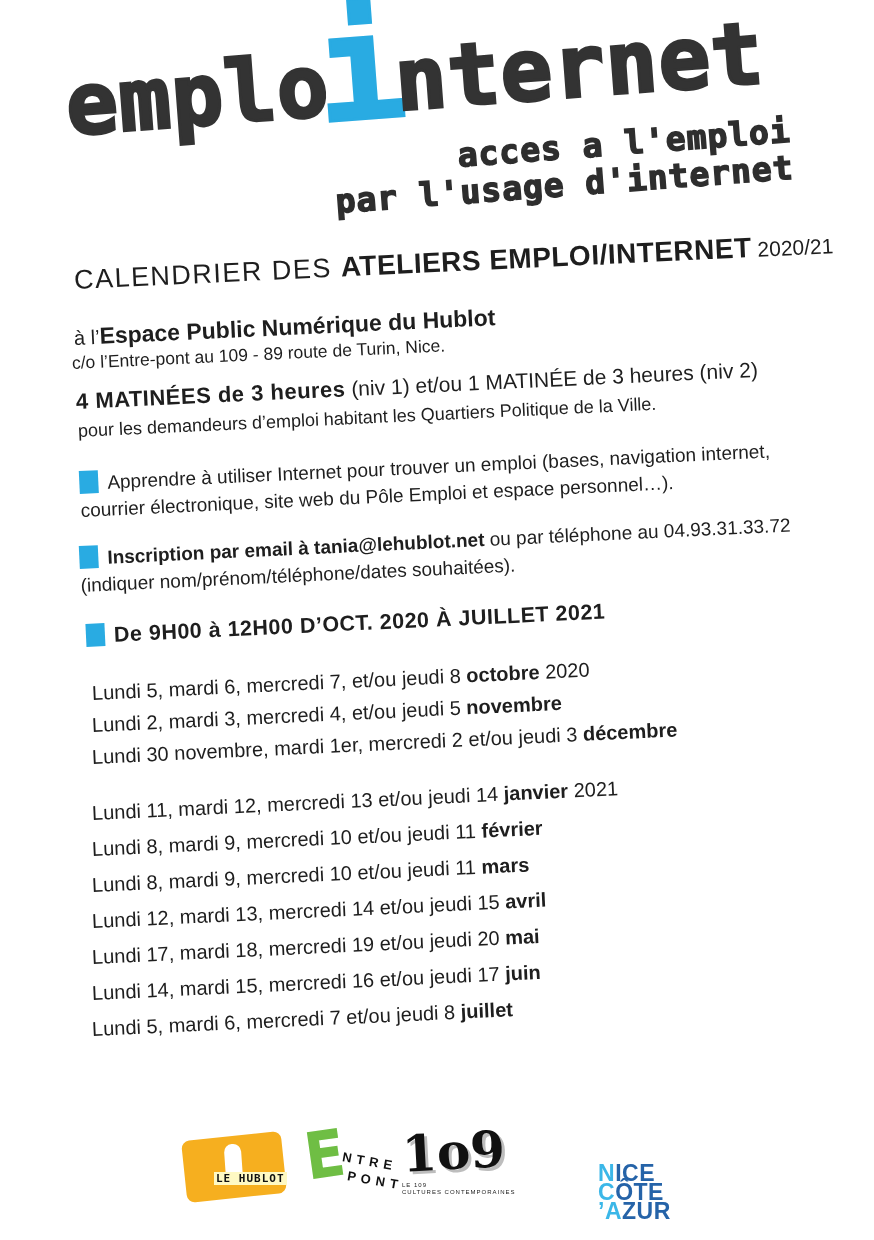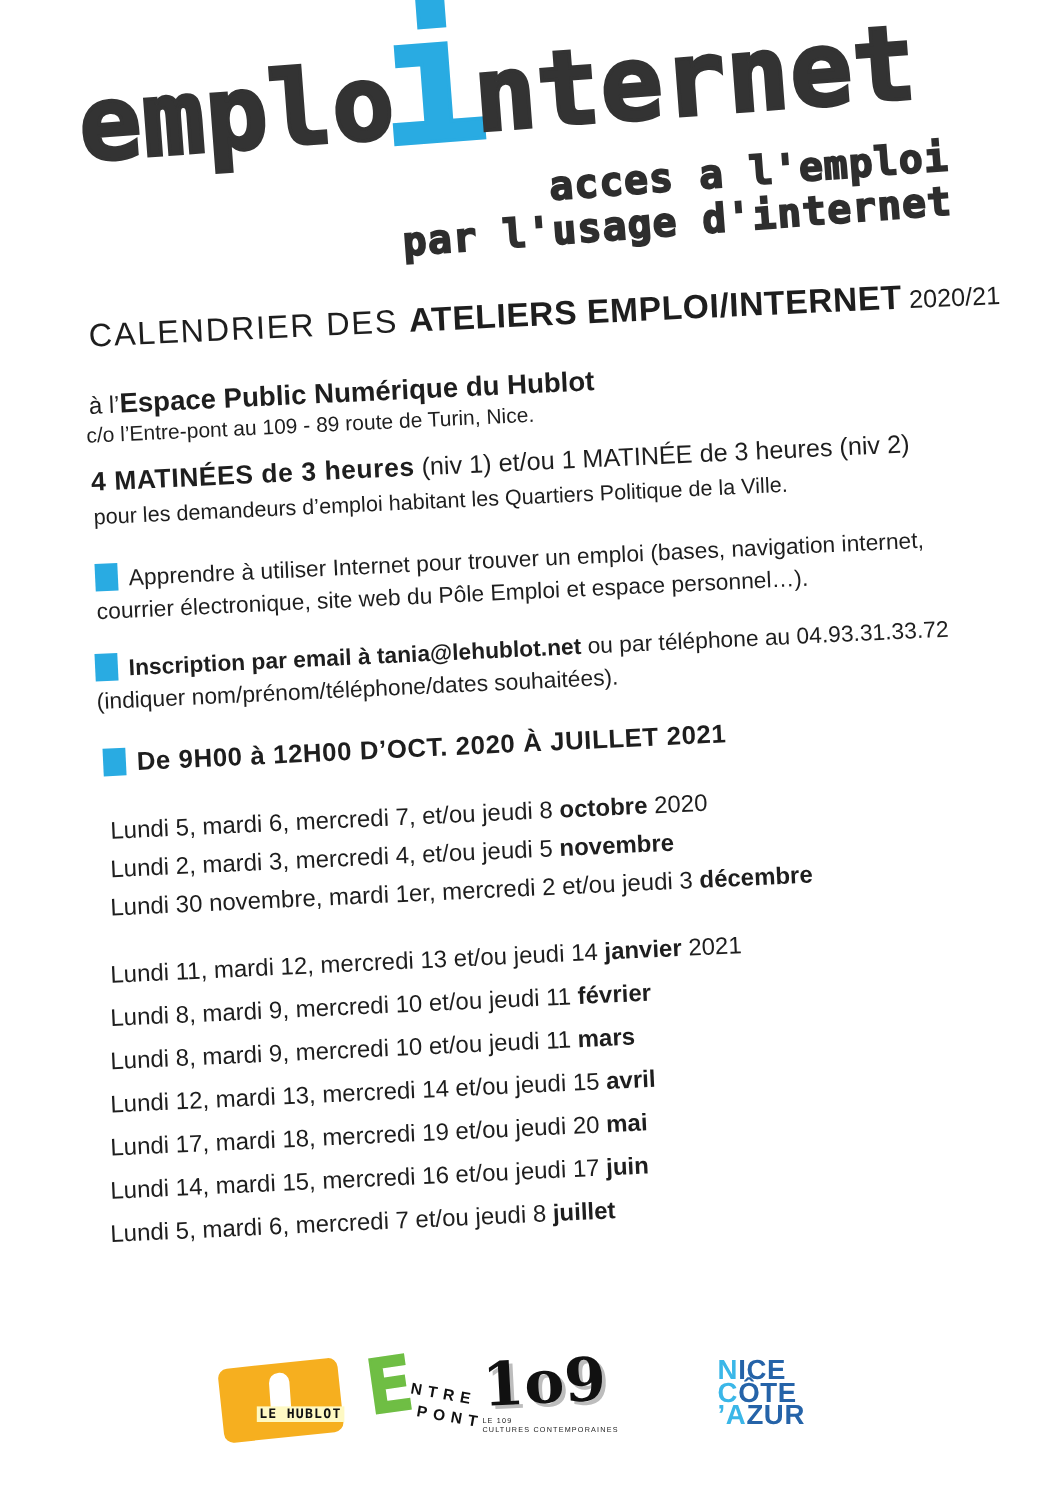--- a/index.html
+++ b/index.html
@@ -75,21 +75,21 @@
   .l109-num{font-family:"DejaVu Serif",serif;font-weight:bold;font-size:50px;line-height:56px;color:#111;
     text-shadow:3px 3px 0 #bdbdbd;transform:rotate(-3deg);display:inline-block;}
   .l109-cap{font-size:6px;line-height:7px;color:#222;letter-spacing:1px;text-align:left;margin-top:2px;}
 
   .cget{left:496px;top:1128px;width:80px;}
   .cget-vbar{position:absolute;right:15px;top:0;width:5px;height:13px;background:#49A8DC;}
   .cget-word{font-weight:bold;font-size:33px;line-height:33px;letter-spacing:-1px;color:#2B6CB8;margin-top:11px;}
   .cget-rule{height:4px;background:#49A8DC;margin:2px 0 5px;}
   .cget-cap{font-size:8px;line-height:10px;color:#2B6CB8;text-align:right;}
 
-  .nca{left:598px;top:1132px;font-weight:bold;font-size:23px;line-height:19px;letter-spacing:.5px;color:#2563A8;}
+  .nca{left:598px;top:1164px;font-weight:bold;font-size:23px;line-height:19px;letter-spacing:.5px;color:#2563A8;}
   .nca .cy{color:#3BB7E8;}
 </style>
 </head>
 <body>
 
 <div class="page">
 
   <div class="abs tilt4 wordmark">
     <span>emplo</span><span class="logo-i">i</span><span>nternet</span>
   </div>

